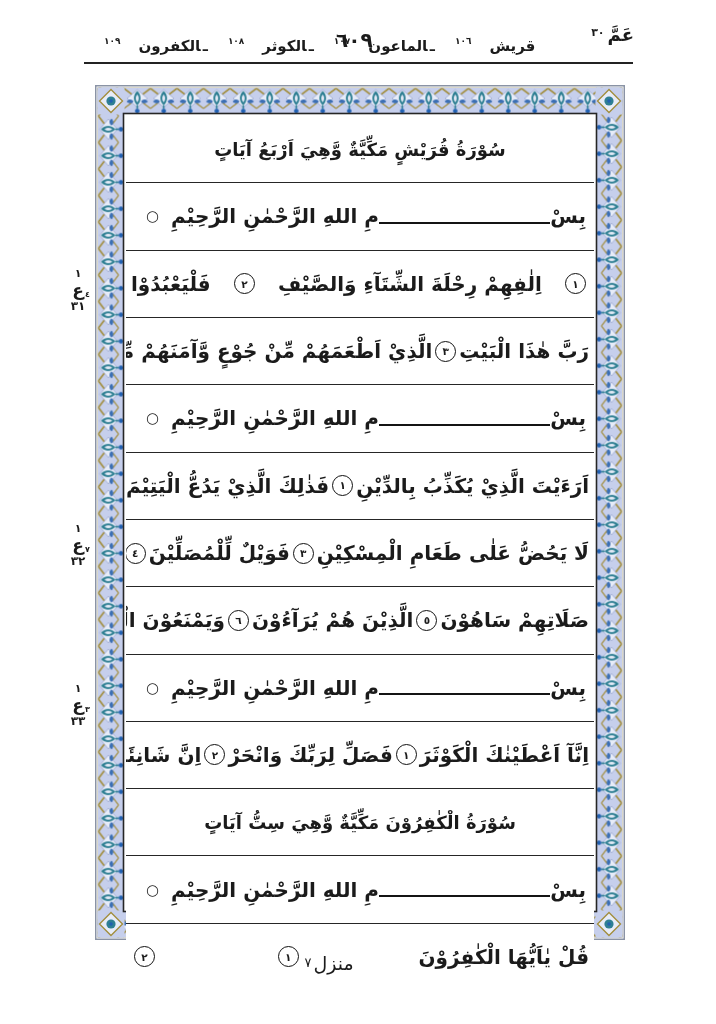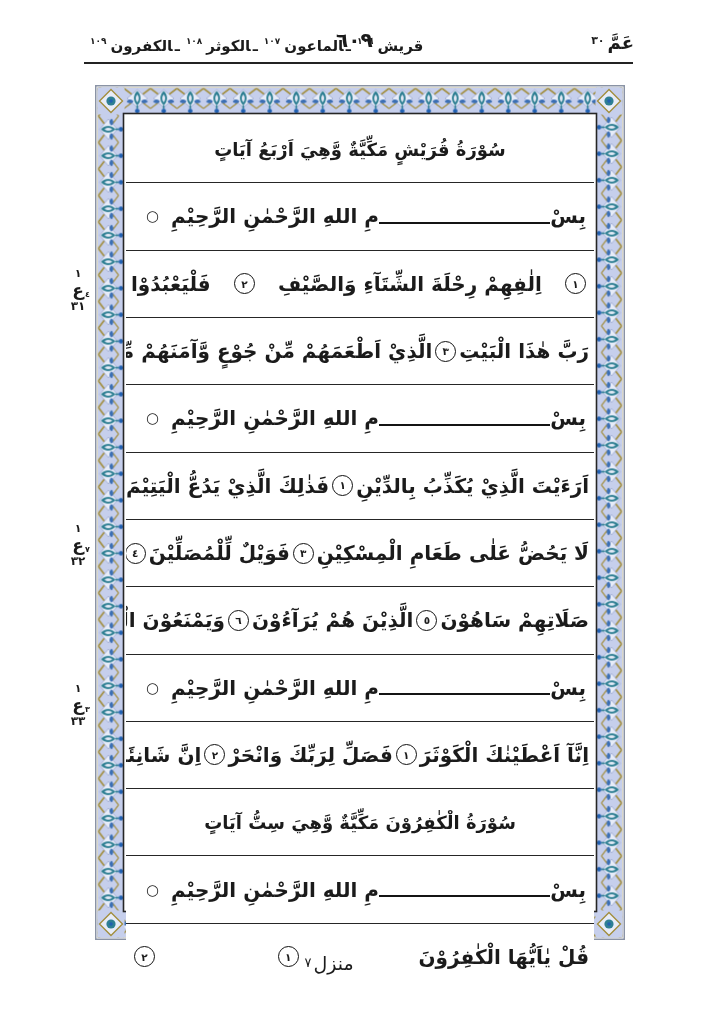--- a/index.html
+++ b/index.html
@@ -6,25 +6,25 @@
   body{
     width:716px;height:1024px;background:#ffffff;
     font-family:"DejaVu Sans", sans-serif;color:#1b1b1b;
     -webkit-font-smoothing:antialiased;
   }
   .page{position:relative;width:716px;height:1024px;background:#fff;overflow:hidden;}
 
   
   .header-left{position:absolute;left:86px;top:36px;direction:rtl;font-size:15px;
     font-weight:bold;white-space:nowrap;}
-  .ref-num{font-size:9px;vertical-align:7px;margin:0 4px;}
+  .ref-num{font-size:9px;vertical-align:7px;margin:0 18px;}
   .ref-sep{margin:0 2px;}
   .header-center{position:absolute;left:336px;top:28px;width:68px;text-align:left;
     font-size:20px;font-weight:bold;}
-  .header-right{position:absolute;right:82px;top:32px;direction:rtl;font-size:18px;
+  .header-right{position:absolute;right:82px;top:24px;direction:rtl;font-size:18px;
     font-weight:bold;white-space:nowrap;}
   .juz-num{font-size:11px;vertical-align:5px;margin:0 3px;}
   .header-rule{position:absolute;left:84px;top:62px;width:549px;height:2px;background:#232323;}
 
   
   .frame{position:absolute;left:95px;top:85px;width:530px;height:855px;}
   .frame svg{position:absolute;left:0;top:0;}
 
   
   .content{position:absolute;left:31px;top:31px;width:468px;height:874px;

